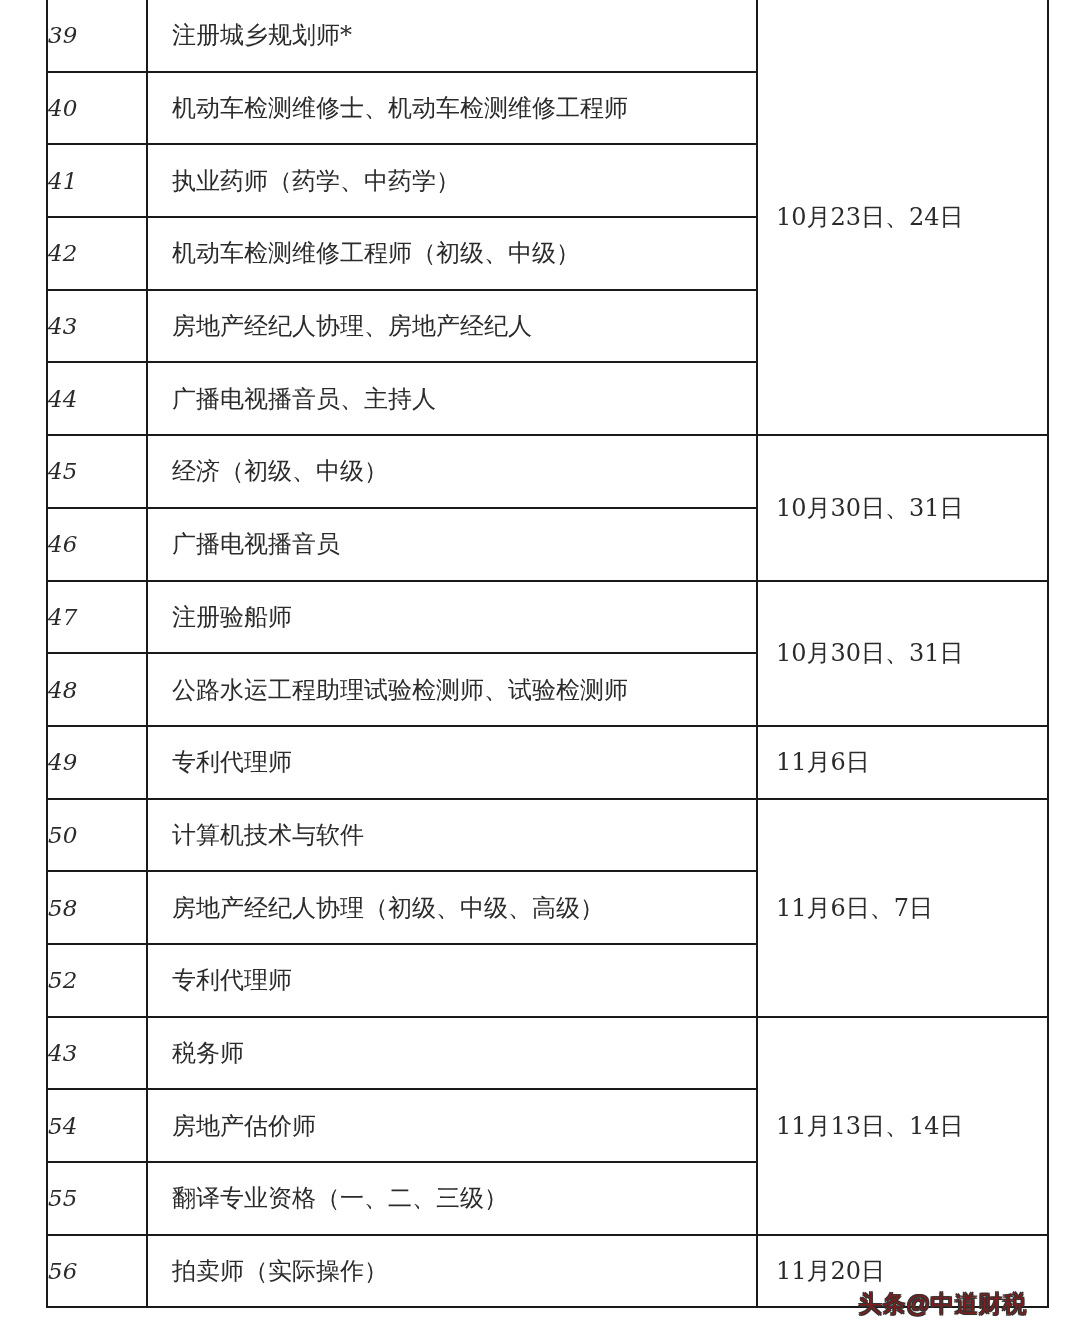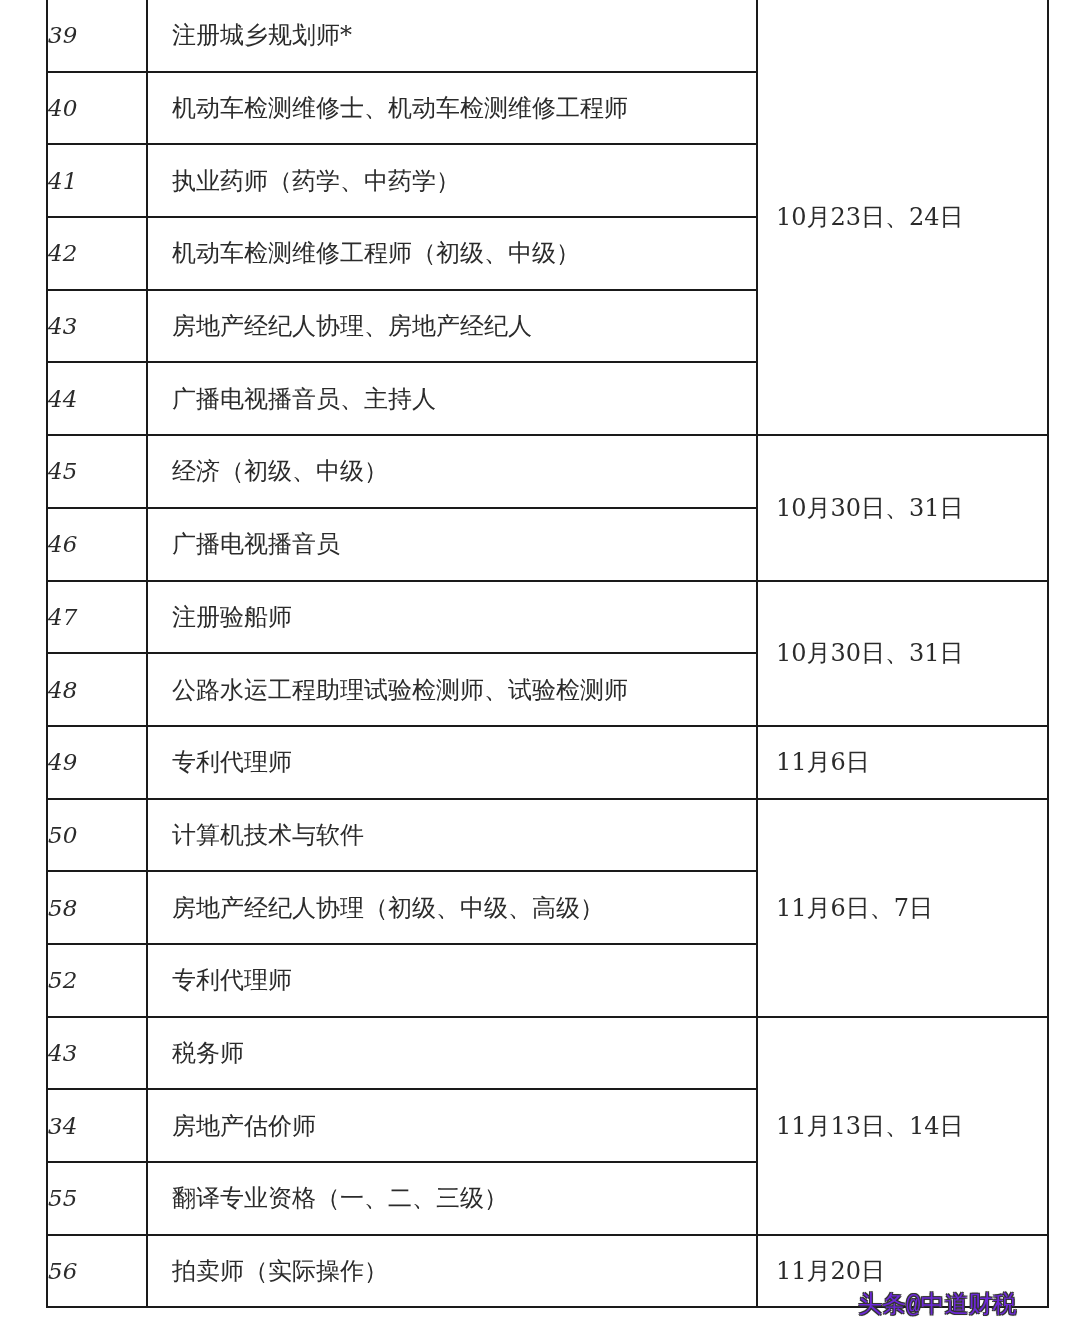--- a/index.html
+++ b/index.html
@@ -4,22 +4,22 @@
 <style>
   html, body { margin:0; padding:0; background:#ffffff; }
   body { width:1080px; height:1343px; position:relative; overflow:hidden;
          font-family:"DejaVu Serif","Liberation Serif",serif; color:#2b2b2b; }
   #table-wrap { position:absolute; left:46px; top:-2px; }
   table { border-collapse:collapse; table-layout:fixed; }
   td { border:2px solid #1a1a1a; height:70.7px; padding:0; font-size:24px; }
   td.num { width:98px; text-align:left; font-size:23px;font-style:italic; }
   td.item { width:584px; padding-left:24px; }
   td.date { width:271px; padding-left:18px; vertical-align:middle; }
-  #watermark { position:absolute; left:858px; top:1288px; font-family:Liberation Mono, monospace;
-               font-size:24px; color:#6d28d9;
+  #watermark { position:absolute; left:858px; top:1288px; font-family:Liberation Sans, sans-serif;
+               font-size:24px; color:#7f1d1d;
                text-shadow: -1px -1px 0 #333, 1px -1px 0 #333, -1px 1px 0 #333, 1px 1px 0 #333, 0 0 2px #333; }
 </style>
 </head>
 <body>
 
 <div id="table-wrap">
   <table>
     <tbody>
       <tr>
         <td class="num">39</td>
@@ -81,21 +81,21 @@
       <tr>
         <td class="num">52</td>
         <td class="item">专利代理师</td>
       </tr>
       <tr>
         <td class="num">43</td>
         <td class="item">税务师</td>
         <td class="date" rowspan="3">11月13日、14日</td>
       </tr>
       <tr>
-        <td class="num">34</td>
+        <td class="num">54</td>
         <td class="item">房地产估价师</td>
       </tr>
       <tr>
         <td class="num">55</td>
         <td class="item">翻译专业资格（一、二、三级）</td>
       </tr>
       <tr>
         <td class="num">56</td>
         <td class="item">拍卖师（实际操作）</td>
         <td class="date" rowspan="1">11月20日</td>

